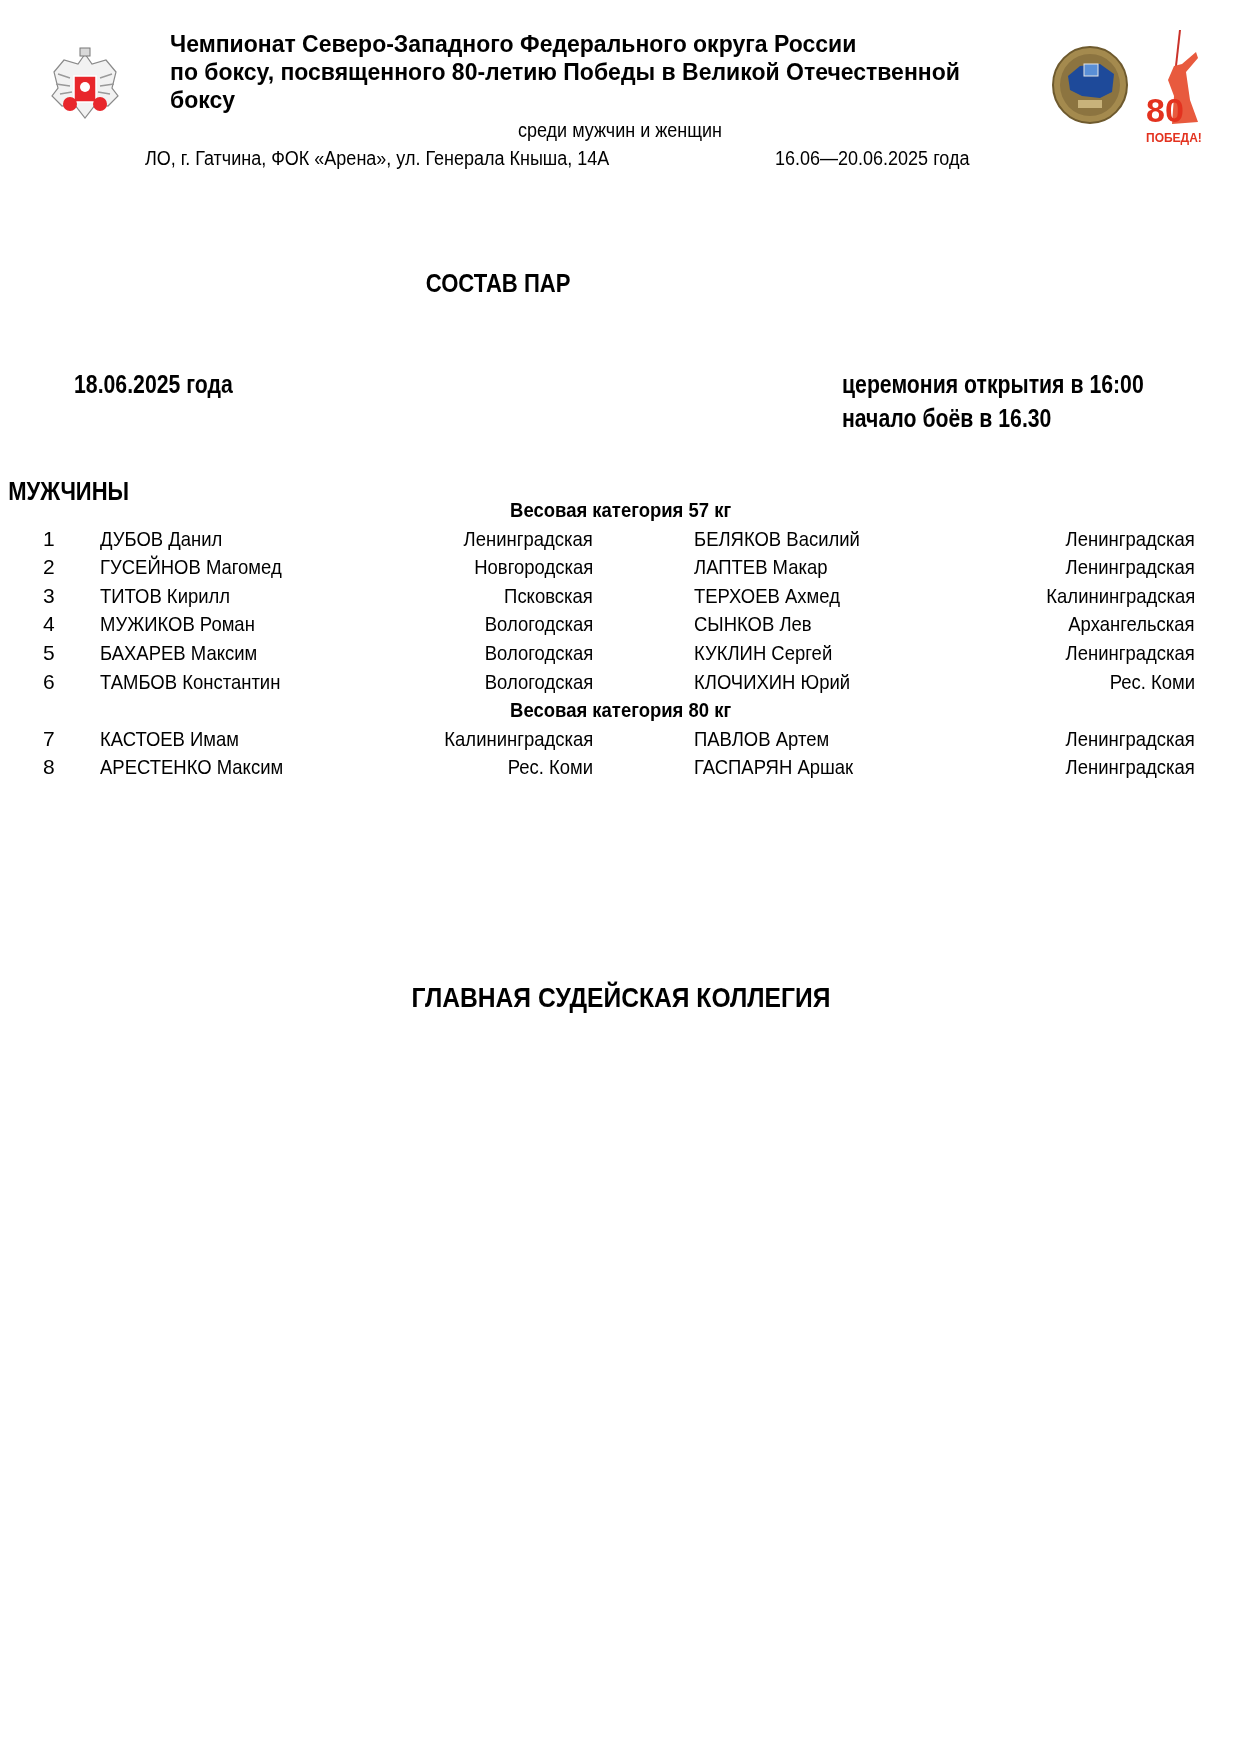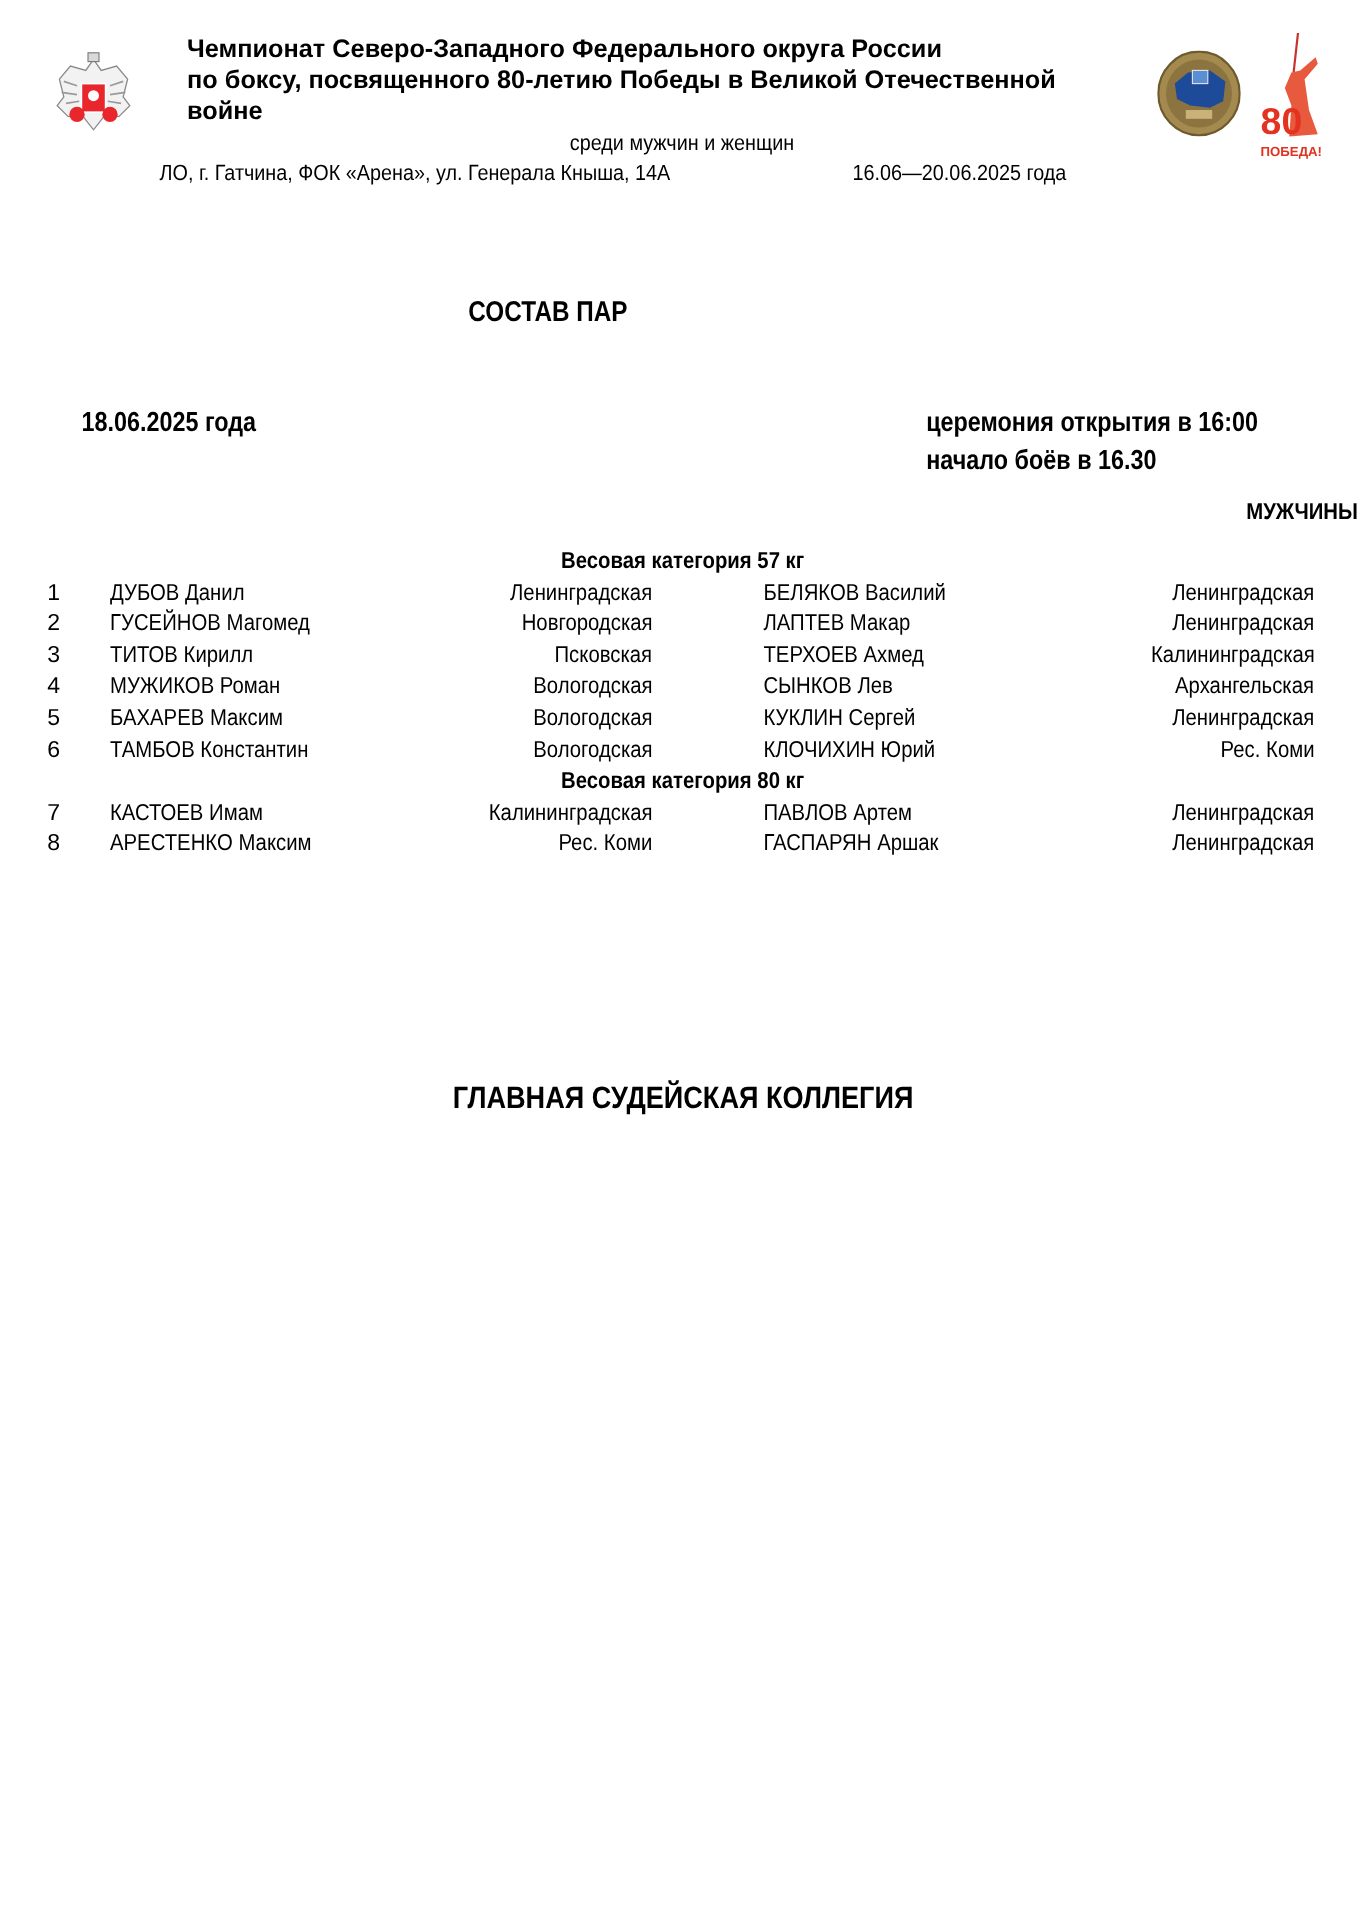--- a/index.html
+++ b/index.html
@@ -13,21 +13,21 @@
       font-weight: bold; font-size: 23px; line-height: 28px;
     }
     .hdr-sub { left: 170px; width: 900px; top: 118px; text-align: center; font-size: 20px; line-height: 24px; transform: scaleX(0.9); }
     .hdr-addr { left: 145px; top: 146px; font-size: 20px; line-height: 24px; transform-origin: left; transform: scaleX(0.9); }
     .hdr-dates { left: 775px; top: 146px; font-size: 20px; line-height: 24px; transform-origin: left; transform: scaleX(0.9); }
     .title-main { left: 0; width: 997px; top: 268px; text-align: center; font-weight: bold; font-size: 26px; }
     .title-main span { display: inline-block; transform: scaleX(0.85); }
     .date-left { left: 74px; top: 370px; font-weight: bold; font-size: 25px; transform-origin: left; transform: scaleX(0.85); }
     .cer-1 { left: 842px; top: 370px; font-weight: bold; font-size: 25px; transform-origin: left; transform: scaleX(0.85); white-space: nowrap; }
     .cer-2 { left: 842px; top: 404px; font-weight: bold; font-size: 25px; transform-origin: left; transform: scaleX(0.85); white-space: nowrap; }
-    .gender { left: 0; width: 1241px; top: 454px; text-align: right; font-weight: bold; font-size: 21px; }
+    .gender { left: 0; width: 1241px; top: 477px; text-align: left; font-weight: bold; font-size: 25px; }
     .gender span, .cat span { display: inline-block; transform: scaleX(0.88); }
     .rows { left: 0; top: 496px; width: 1241px; }
     .row { position: relative; height: 28.6px; font-size: 21px; line-height: 28.6px; white-space: nowrap; }
     .cat { text-align: center; font-weight: bold; }
     .num { position: absolute; left: 43px; }
     .n1 { position: absolute; left: 100px; transform-origin: left; transform: scaleX(0.88); }
     .r1 { position: absolute; right: 648px; transform-origin: right; transform: scaleX(0.88); }
     .n2 { position: absolute; left: 694px; transform-origin: left; transform: scaleX(0.88); }
     .r2 { position: absolute; right: 46px; transform-origin: right; transform: scaleX(0.88); }
     .judges { left: 0; width: 1241px; top: 982px; text-align: center; font-weight: bold; font-size: 28px; }
@@ -47,21 +47,21 @@
     <rect x="30" y="32" width="22" height="26" fill="#e8262b" stroke="#fff" stroke-width="1.5"></rect>
     <circle cx="41" cy="43" r="5" fill="#ffffff"></circle>
     <circle cx="26" cy="60" r="7" fill="#e8262b"></circle>
     <circle cx="56" cy="60" r="7" fill="#e8262b"></circle>
   </svg>
 </div>
 
 <div class="abs hdr-title">
   <div>Чемпионат Северо-Западного Федерального округа России</div>
   <div>по боксу, посвященного 80-летию Победы в Великой Отечественной</div>
-  <div>войне</div>
+  <div>боксу</div>
 </div>
 <div class="abs hdr-sub">среди мужчин и женщин</div>
 <div class="abs hdr-addr">ЛО, г. Гатчина, ФОК «Арена», ул. Генерала Кныша, 14А</div>
 <div class="abs hdr-dates">16.06—20.06.2025 года</div>
 
 <div class="abs logo-medal">
   <svg width="76" height="78" viewBox="0 0 76 78">
     <ellipse cx="38" cy="39" rx="37" ry="38" fill="#a48a4e" stroke="#6e5a2e" stroke-width="2"></ellipse>
     <ellipse cx="38" cy="39" rx="30" ry="31" fill="#8c7440"></ellipse>
     <path d="M16 30 L28 20 L48 18 L62 28 L60 46 L48 52 L30 50 L18 44 Z" fill="#1e4a9a"></path>

